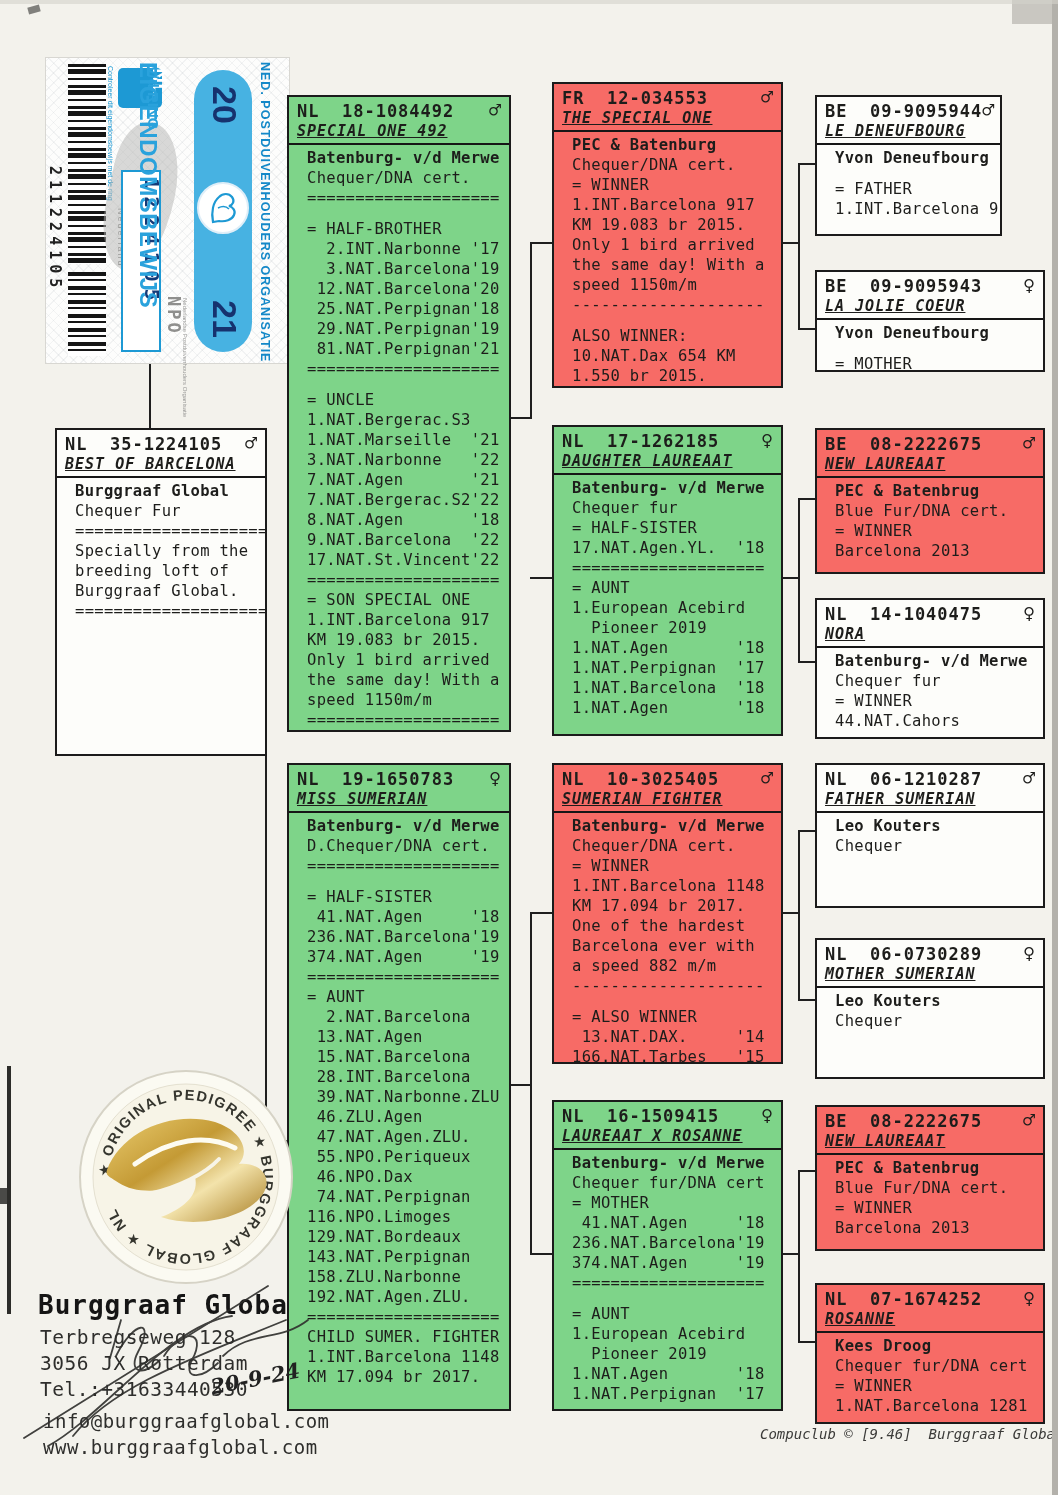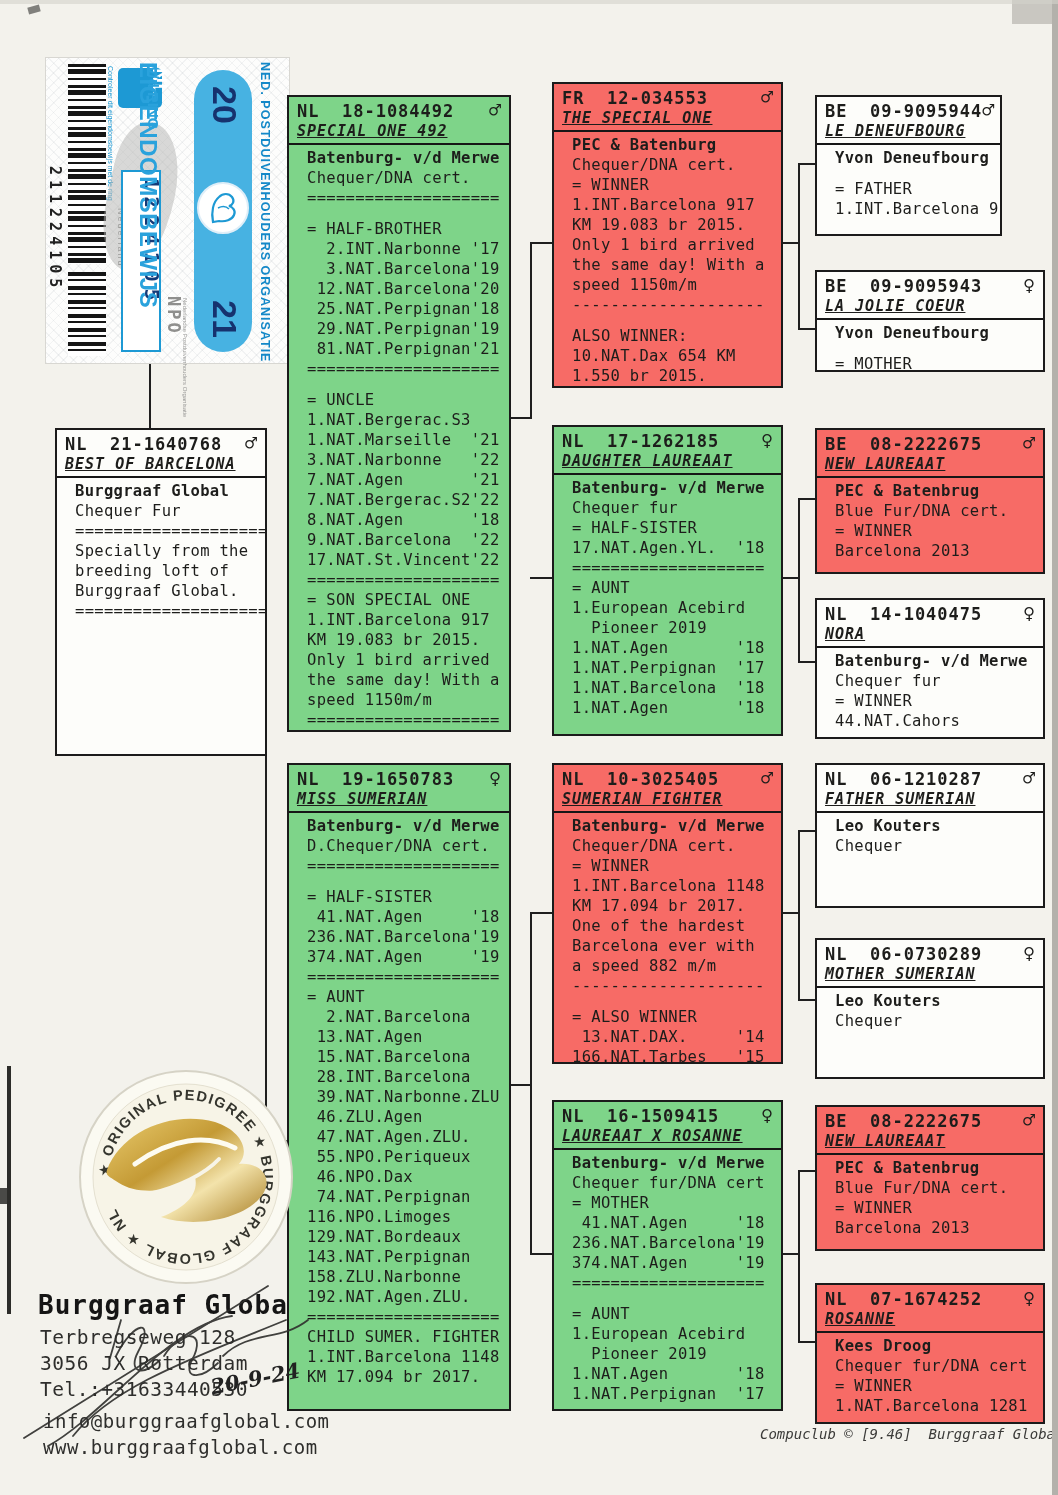--- a/index.html
+++ b/index.html
@@ -168,21 +168,21 @@
   <div class="cx" style="left:798px;top:999px;width:17px;height:2px;"></div>
 
   <div class="cx" style="left:783px;top:1253px;width:17px;height:2px;"></div>
   <div class="cx" style="left:798px;top:1171px;width:2px;height:172px;"></div>
   <div class="cx" style="left:798px;top:1170px;width:17px;height:2px;"></div>
   <div class="cx" style="left:798px;top:1341px;width:17px;height:2px;"></div>
 
   <div class="pbox white" style="left:55px;top:428px;width:212px;height:328px;">
       <div class="pbox-head">
         <div class="pbox-ringrow">
-          <span class="pbox-ring">NL  21-1640768</span>
+          <span class="pbox-ring">NL  35-1224105</span>
           <span class="pbox-sex">♂</span>
         </div>
         <div class="pbox-name">BEST OF BARCELONA</div>
         <div class="pbox-rule"></div>
       </div>
       <div class="pbox-body">
         <div class="pline owner">Burggraaf Global</div>
         <div class="pline">Chequer Fur</div>
         <div class="pline">====================</div>
         <div class="pline">Specially from the</div>

